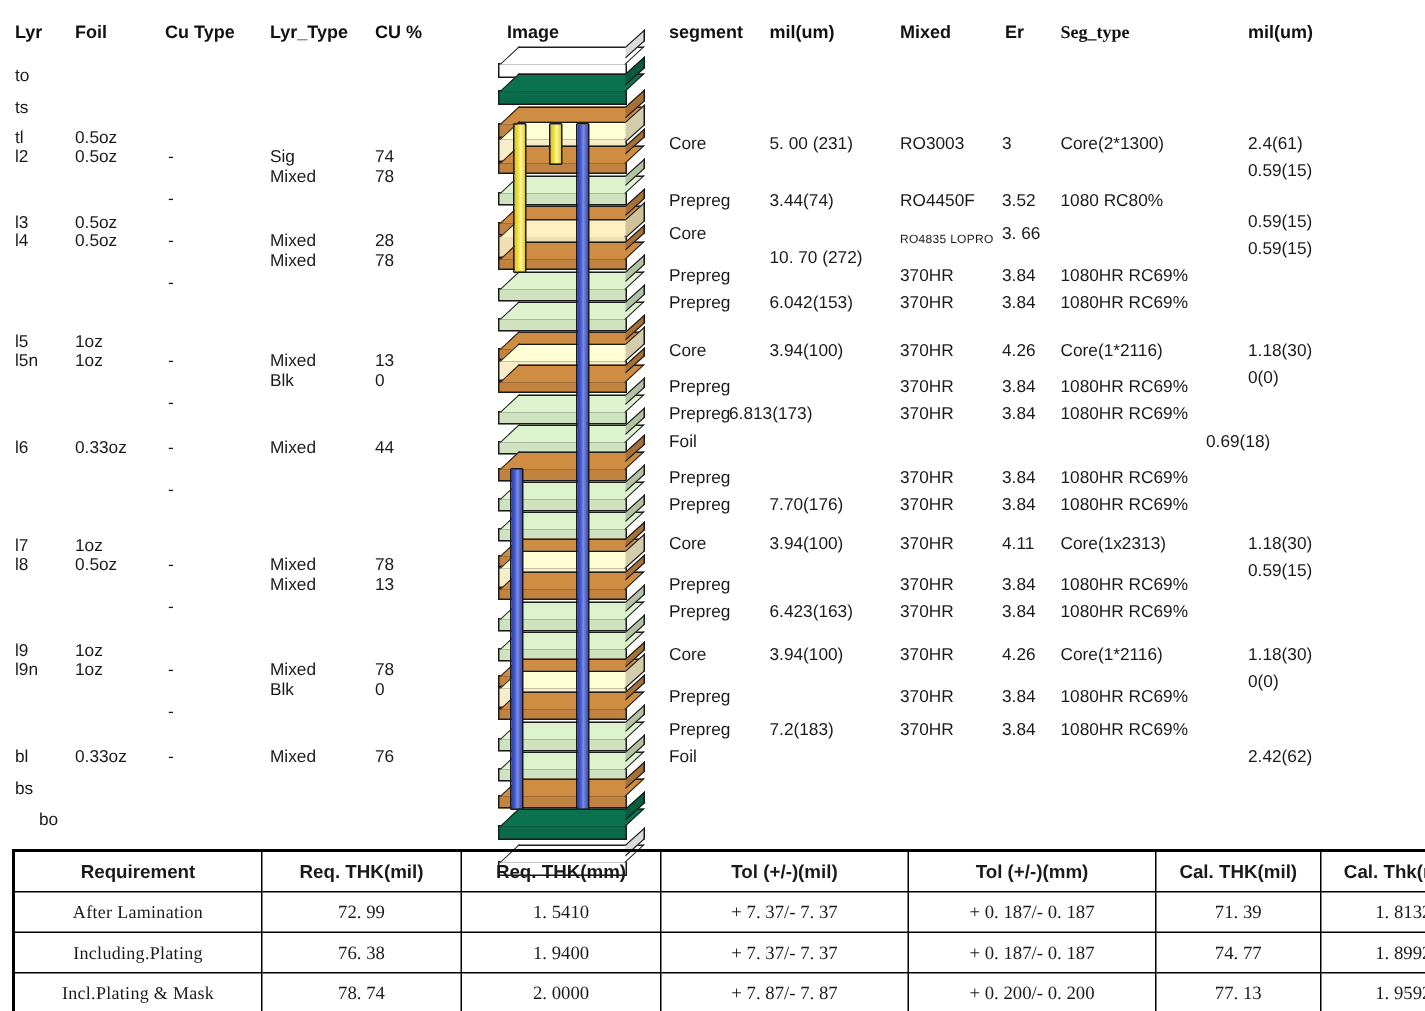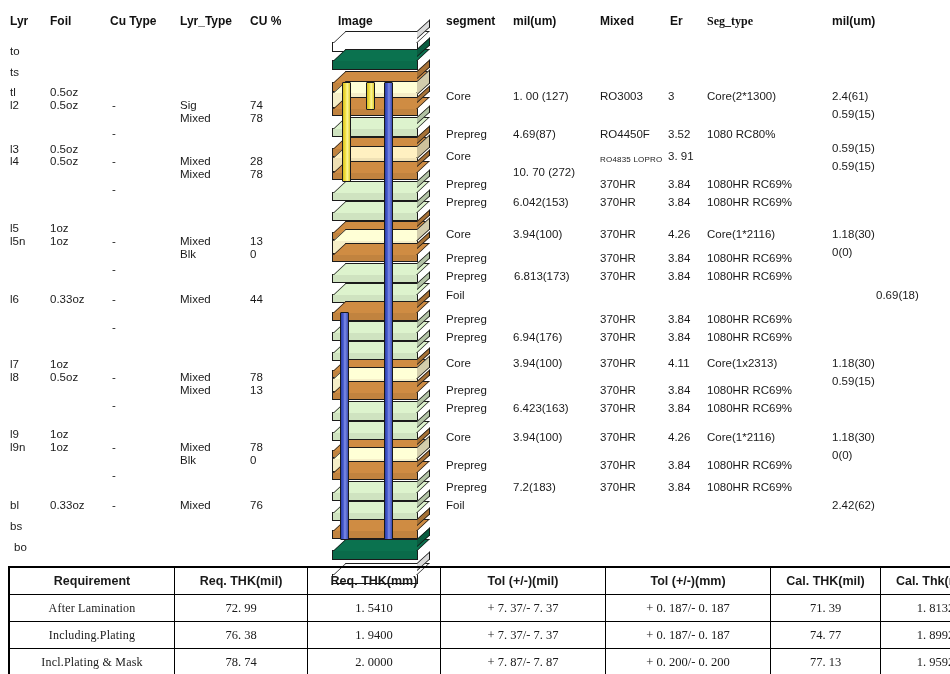--- a/index.html
+++ b/index.html
@@ -193,21 +193,21 @@
     <div class="cell" style="left: 250px; top: 441px;">78</div>
     <div class="cell" style="left: 180px; top: 454px;">Blk</div>
     <div class="cell" style="left: 250px; top: 454px;">0</div>
     <div class="cell" style="left: 112px; top: 469px;">-</div>
     <div class="cell" style="left: 10px; top: 499px;">bl</div>
     <div class="cell" style="left: 50px; top: 499px;">0.33oz</div>
     <div class="cell" style="left: 112px; top: 499px;">-</div>
     <div class="cell" style="left: 180px; top: 499px;">Mixed</div>
     <div class="cell" style="left: 250px; top: 499px;">76</div>
     <div class="cell" style="left: 10px; top: 520px;">bs</div>
-    <div class="cell" style="left: 14px; top: 541px;">bo</div>
+    <div class="cell" style="left: 26px; top: 541px;">bo</div>
   </div>
 
 <div id="stackup">
     <div class="slab" style="top: 12px; height: 10px; background: rgb(255, 255, 255);"></div>
     <div class="slab" style="top: 30px; height: 10px; background: rgb(10, 107, 74);"></div>
     <div class="slab" style="top: 52px; height: 10px; background: rgb(193, 131, 63);"></div>
     <div class="slab" style="top: 62px; height: 16px; background: rgb(245, 238, 200);"></div>
     <div class="slab" style="top: 78px; height: 8px; background: rgb(193, 131, 63);"></div>
     <div class="slab" style="top: 98px; height: 9px; background: rgb(207, 227, 192);"></div>
     <div class="slab" style="top: 118px; height: 9px; background: rgb(193, 131, 63);"></div>
@@ -237,63 +237,63 @@
     <div class="slab" style="top: 520px; height: 10px; background: rgb(10, 107, 74);"></div>
     <div class="slab" style="top: 544px; height: 10px; background: rgb(255, 255, 255);"></div>
     <div class="via blue" style="left: 62px; top: 52px; width: 9px; height: 458px;"></div>
     <div class="via blue" style="left: 18px; top: 282px; width: 9px; height: 228px;"></div>
     <div class="via yellow" style="left: 20px; top: 52px; width: 9px; height: 100px;"></div>
     <div class="via yellow" style="left: 44px; top: 52px; width: 9px; height: 28px;"></div>
   </div>
 
 <div id="right-cols">
     <div class="cell" style="left: 446px; top: 90px;">Core</div>
-    <div class="cell" style="left: 513px; top: 90px;">1. 00 (127)</div>
+    <div class="cell" style="left: 513px; top: 90px;">5. 00 (231)</div>
     <div class="cell" style="left: 600px; top: 90px;">RO3003</div>
     <div class="cell" style="left: 668px; top: 90px;">3</div>
     <div class="cell" style="left: 707px; top: 90px;">Core(2*1300)</div>
     <div class="cell" style="left: 446px; top: 128px;">Prepreg</div>
-    <div class="cell" style="left: 513px; top: 128px;">4.69(87)</div>
+    <div class="cell" style="left: 513px; top: 128px;">3.44(74)</div>
     <div class="cell" style="left: 600px; top: 128px;">RO4450F</div>
     <div class="cell" style="left: 668px; top: 128px;">3.52</div>
     <div class="cell" style="left: 707px; top: 128px;">1080 RC80%</div>
     <div class="cell" style="left: 446px; top: 150px;">Core</div>
     <div class="cell" style="left: 513px; top: 150px; margin-top: 16px;">10. 70 (272)</div>
     <div class="cell tiny" style="left: 600px; top: 153px;">RO4835 LOPRO</div>
-    <div class="cell" style="left: 668px; top: 150px;">3. 91</div>
+    <div class="cell" style="left: 668px; top: 150px;">3. 66</div>
     <div class="cell" style="left: 446px; top: 178px;">Prepreg</div>
     <div class="cell" style="left: 600px; top: 178px;">370HR</div>
     <div class="cell" style="left: 668px; top: 178px;">3.84</div>
     <div class="cell" style="left: 707px; top: 178px;">1080HR RC69%</div>
     <div class="cell" style="left: 446px; top: 196px;">Prepreg</div>
     <div class="cell" style="left: 513px; top: 196px;">6.042(153)</div>
     <div class="cell" style="left: 600px; top: 196px;">370HR</div>
     <div class="cell" style="left: 668px; top: 196px;">3.84</div>
     <div class="cell" style="left: 707px; top: 196px;">1080HR RC69%</div>
     <div class="cell" style="left: 446px; top: 228px;">Core</div>
     <div class="cell" style="left: 513px; top: 228px;">3.94(100)</div>
     <div class="cell" style="left: 600px; top: 228px;">370HR</div>
     <div class="cell" style="left: 668px; top: 228px;">4.26</div>
     <div class="cell" style="left: 707px; top: 228px;">Core(1*2116)</div>
     <div class="cell" style="left: 446px; top: 252px;">Prepreg</div>
     <div class="cell" style="left: 600px; top: 252px;">370HR</div>
     <div class="cell" style="left: 668px; top: 252px;">3.84</div>
     <div class="cell" style="left: 707px; top: 252px;">1080HR RC69%</div>
     <div class="cell" style="left: 446px; top: 270px;">Prepreg</div>
-    <div class="cell" style="left: 514px; top: 270px;">6.813(173)</div>
+    <div class="cell" style="left: 486px; top: 270px;">6.813(173)</div>
     <div class="cell" style="left: 600px; top: 270px;">370HR</div>
     <div class="cell" style="left: 668px; top: 270px;">3.84</div>
     <div class="cell" style="left: 707px; top: 270px;">1080HR RC69%</div>
     <div class="cell" style="left: 446px; top: 289px;">Foil</div>
     <div class="cell" style="left: 446px; top: 313px;">Prepreg</div>
     <div class="cell" style="left: 600px; top: 313px;">370HR</div>
     <div class="cell" style="left: 668px; top: 313px;">3.84</div>
     <div class="cell" style="left: 707px; top: 313px;">1080HR RC69%</div>
     <div class="cell" style="left: 446px; top: 331px;">Prepreg</div>
-    <div class="cell" style="left: 513px; top: 331px;">6.94(176)</div>
+    <div class="cell" style="left: 513px; top: 331px;">7.70(176)</div>
     <div class="cell" style="left: 600px; top: 331px;">370HR</div>
     <div class="cell" style="left: 668px; top: 331px;">3.84</div>
     <div class="cell" style="left: 707px; top: 331px;">1080HR RC69%</div>
     <div class="cell" style="left: 446px; top: 357px;">Core</div>
     <div class="cell" style="left: 513px; top: 357px;">3.94(100)</div>
     <div class="cell" style="left: 600px; top: 357px;">370HR</div>
     <div class="cell" style="left: 668px; top: 357px;">4.11</div>
     <div class="cell" style="left: 707px; top: 357px;">Core(1x2313)</div>
     <div class="cell" style="left: 446px; top: 384px;">Prepreg</div>
     <div class="cell" style="left: 600px; top: 384px;">370HR</div>
@@ -318,21 +318,21 @@
     <div class="cell" style="left: 600px; top: 481px;">370HR</div>
     <div class="cell" style="left: 668px; top: 481px;">3.84</div>
     <div class="cell" style="left: 707px; top: 481px;">1080HR RC69%</div>
     <div class="cell" style="left: 446px; top: 499px;">Foil</div>
     <div class="cell" style="left: 832px; top: 90px;">2.4(61)</div>
     <div class="cell" style="left: 832px; top: 108px;">0.59(15)</div>
     <div class="cell" style="left: 832px; top: 142px;">0.59(15)</div>
     <div class="cell" style="left: 832px; top: 160px;">0.59(15)</div>
     <div class="cell" style="left: 832px; top: 228px;">1.18(30)</div>
     <div class="cell" style="left: 832px; top: 246px;">0(0)</div>
-    <div class="cell" style="left: 876px; top: 289px; text-align: center;">0.69(18)</div>
+    <div class="cell" style="left: 804px; top: 289px; text-align: center;">0.69(18)</div>
     <div class="cell" style="left: 832px; top: 357px;">1.18(30)</div>
     <div class="cell" style="left: 832px; top: 375px;">0.59(15)</div>
     <div class="cell" style="left: 832px; top: 431px;">1.18(30)</div>
     <div class="cell" style="left: 832px; top: 449px;">0(0)</div>
     <div class="cell" style="left: 832px; top: 499px;">2.42(62)</div>
   </div>
 
 <table id="req-table">
   <thead>
     <tr>

